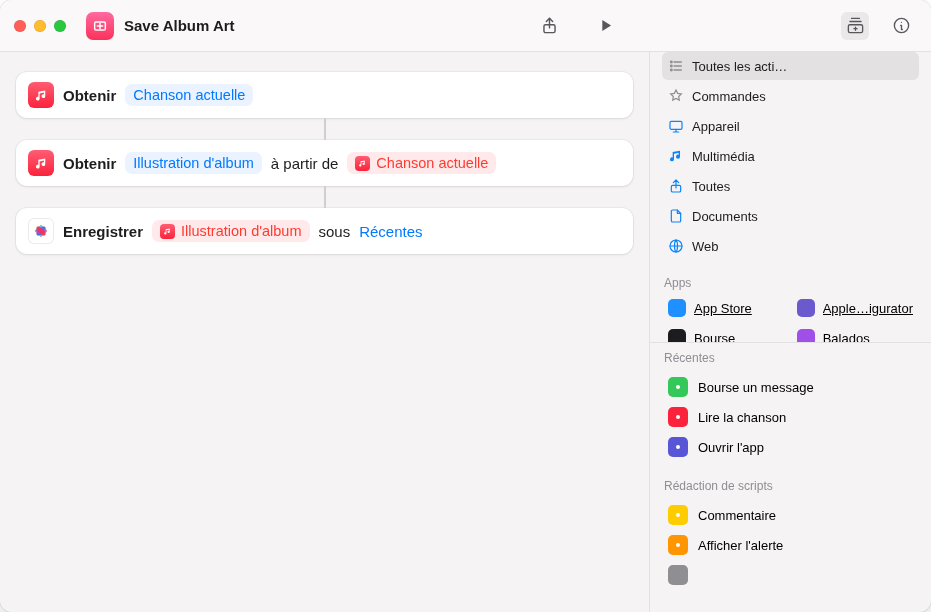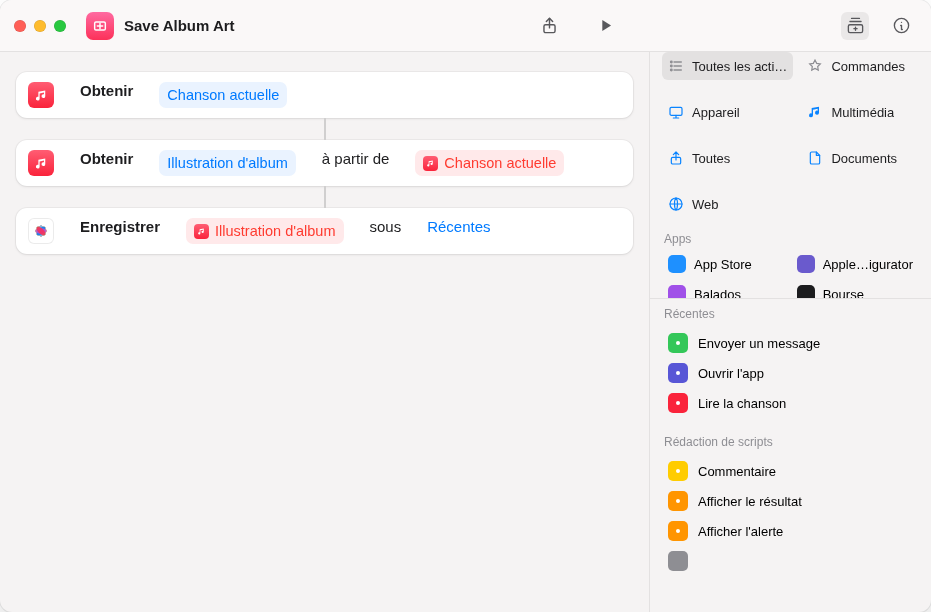--- a/index.html
+++ b/index.html
@@ -46,21 +46,21 @@
   .tb-btn{width:28px;height:28px;display:flex;align-items:center;justify-content:center;border-radius:6px;color:#58585c;}
   .tb-btn svg{width:19px;height:19px;}
   .tb-btn.sel{background:#eae8e8;}
 
   .body{flex:1;display:flex;min-height:0;}
   .canvas{flex:1;min-width:0;padding:20px 16px;overflow:auto;}
   .sidebar{width:282px;flex:none;border-left:1px solid var(--divider);display:flex;flex-direction:column;min-height:0;}
 
   
   .action{
-    background:var(--card);border-radius:11px;padding:10px 12px;display:flex;gap:26px;
+    background:var(--card);border-radius:11px;padding:10px 12px;display:flex;align-items:center;gap:9px;
     box-shadow:0 0 0 1px rgba(0,0,0,.04), 0 1px 3px rgba(0,0,0,.08);
     font-size:15px;color:var(--text);
   }
   .action + .connector{height:22px;width:2px;margin:0 auto;}
   .connector{display:flex;justify-content:center;}
   .connector .line{width:2px;height:22px;background:#d0cfcf;}
   .action-icon{width:26px;height:26px;border-radius:6px;display:flex;align-items:center;justify-content:center;color:#fff;flex:none;}
   .ai-music{background:linear-gradient(180deg,#ff5d73,#fa233b);}
   .ai-photos{background:#fff;box-shadow:inset 0 0 0 1px rgba(0,0,0,.08);}
   .ai-photos svg{width:20px;height:20px;}
@@ -74,29 +74,29 @@
   .verb{font-weight:600;}
   .static{color:var(--text);}
 
   
   .search{padding:10px 12px 8px;}
   .searchbox{height:30px;background:#ecebeb;border-radius:7px;display:flex;align-items:center;gap:8px;padding:0 10px;color:var(--muted);}
   .searchbox svg{width:14px;height:14px;color:#9a9a9e;}
   .searchbox input{border:0;background:transparent;outline:0;flex:1;font-size:13px;color:var(--text);}
   .searchbox input::placeholder{color:var(--muted);}
 
-  .cats{padding:0 12px 6px;display:grid;grid-template-columns:1fr 1fr;gap:18px 8px;font-size:13px;}
+  .cats{padding:0 12px 6px;display:grid;grid-template-columns:1fr;gap:2px 8px;font-size:13px;}
   .cat{display:flex;align-items:center;gap:8px;height:28px;padding:0 6px;border-radius:6px;color:var(--text);}
   .cat.sel{background:var(--sidebar-sel);}
   .cat .ci{width:16px;height:16px;display:flex;align-items:center;justify-content:center;flex:none;}
   .cat .ci svg{width:16px;height:16px;}
   .cat .lbl{white-space:nowrap;overflow:hidden;text-overflow:ellipsis;}
 
   .section-title{font-size:12px;color:var(--muted);padding:8px 14px 4px;}
-  .applist{padding:0 12px 4px;display:grid;grid-template-columns:1fr 1fr;gap:2px 16px;font-size:13px;}
+  .applist{padding:0 12px 4px;display:grid;grid-template-columns:1fr 1fr;gap:2px 16px;font-size:13px;text-decoration:underline;}
   .app{display:flex;align-items:center;gap:8px;height:28px;padding:0 6px;border-radius:6px;}
   .app .ai{width:18px;height:18px;border-radius:5px;flex:none;}
   .app .lbl{white-space:nowrap;overflow:hidden;text-overflow:ellipsis;}
 
   .rows{padding:4px 12px 10px;display:flex;flex-direction:column;gap:2px;font-size:13px;}
   .row{display:flex;align-items:center;gap:10px;height:28px;padding:0 6px;border-radius:6px;}
   .row .ri{width:20px;height:20px;border-radius:5px;flex:none;display:flex;align-items:center;justify-content:center;color:#fff;}
   .row .ri svg{width:12px;height:12px;}
 
   .scroll{overflow-y:auto;flex:1;min-height:0;}
@@ -308,60 +308,60 @@
           <div class="applist cut" id="apps" style="max-height:48px">
               <div class="app">
                 <span class="ai" style="background:#1e90ff"></span>
                 <span class="lbl">App Store</span>
               </div>
               <div class="app">
                 <span class="ai" style="background:#6a5acd"></span>
                 <span class="lbl">Apple…igurator</span>
               </div>
               <div class="app">
+                <span class="ai" style="background:#1c1c1e"></span>
+                <span class="lbl">Bourse</span>
+              </div>
+              <div class="app">
                 <span class="ai" style="background:#a050e8"></span>
                 <span class="lbl">Balados</span>
-              </div>
-              <div class="app">
-                <span class="ai" style="background:#1c1c1e"></span>
-                <span class="lbl">Bourse</span>
               </div>
             </div>
         </div>
 
         <div class="lower">
           <div class="scroll">
             <div class="section-title">Récentes</div>
             <div class="rows" id="pinned">
                 <div class="row">
                   <span class="ri" style="background:#34c759">
                     <svg viewBox="0 0 24 24" fill="currentColor">
                       <rect x="5" y="5" width="14" height="14" rx="3" opacity="0"></rect>
                       <circle cx="12" cy="12" r="4"></circle>
                     </svg>
                   </span>
-                  <span>Envoyer un message</span>
+                  <span>Bourse un message</span>
+                </div>
+                <div class="row">
+                  <span class="ri" style="background:#fa233b">
+                    <svg viewBox="0 0 24 24" fill="currentColor">
+                      <rect x="5" y="5" width="14" height="14" rx="3" opacity="0"></rect>
+                      <circle cx="12" cy="12" r="4"></circle>
+                    </svg>
+                  </span>
+                  <span>Lire la chanson</span>
                 </div>
                 <div class="row">
                   <span class="ri" style="background:#5856d6">
                     <svg viewBox="0 0 24 24" fill="currentColor">
                       <rect x="5" y="5" width="14" height="14" rx="3" opacity="0"></rect>
                       <circle cx="12" cy="12" r="4"></circle>
                     </svg>
                   </span>
                   <span>Ouvrir l'app</span>
-                </div>
-                <div class="row">
-                  <span class="ri" style="background:#fa233b">
-                    <svg viewBox="0 0 24 24" fill="currentColor">
-                      <rect x="5" y="5" width="14" height="14" rx="3" opacity="0"></rect>
-                      <circle cx="12" cy="12" r="4"></circle>
-                    </svg>
-                  </span>
-                  <span>Lire la chanson</span>
                 </div>
               </div>
 
             <div class="section-title">Rédaction de scripts</div>
             <div class="rows" id="scripting">
                 <div class="row">
                   <span class="ri" style="background:#ffcc00">
                     <svg viewBox="0 0 24 24" fill="currentColor">
                       <rect x="5" y="5" width="14" height="14" rx="3" opacity="0"></rect>
                       <circle cx="12" cy="12" r="4"></circle>
@@ -369,29 +369,20 @@
                   </span>
                   <span>Commentaire</span>
                 </div>
                 <div class="row">
                   <span class="ri" style="background:#ff9500">
                     <svg viewBox="0 0 24 24" fill="currentColor">
                       <rect x="5" y="5" width="14" height="14" rx="3" opacity="0"></rect>
                       <circle cx="12" cy="12" r="4"></circle>
                     </svg>
                   </span>
-                  <span>Afficher le résultat</span>
-                </div>
-                <div class="row">
-                  <span class="ri" style="background:#ff9500">
-                    <svg viewBox="0 0 24 24" fill="currentColor">
-                      <rect x="5" y="5" width="14" height="14" rx="3" opacity="0"></rect>
-                      <circle cx="12" cy="12" r="4"></circle>
-                    </svg>
-                  </span>
                   <span>Afficher l'alerte</span>
                 </div>
                 <div class="row">
                   <span class="ri" style="background:#8e8e93"></span>
                 </div>
               </div>
           </div>
         </div>
       </div>
     </div>

